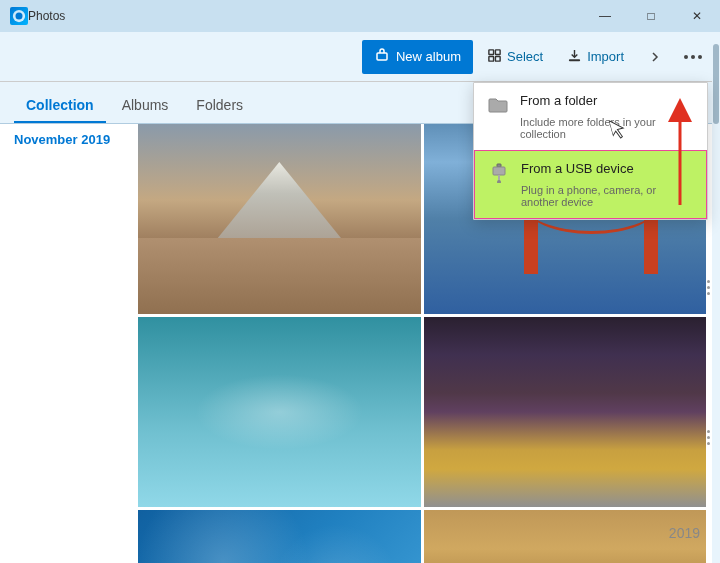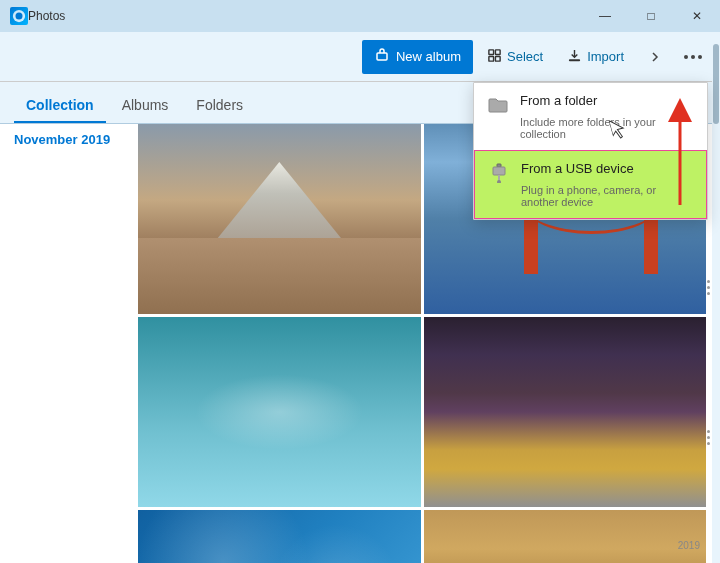--- a/index.html
+++ b/index.html
@@ -279,23 +279,23 @@
       width: 6px;
       height: 80px;
       background: #a0b8c8;
       border-radius: 3px;
       margin-top: 10px;
     }
 
     
     .year-label {
       position: absolute;
-      bottom: 12px;
+      bottom: 22px;
       right: 20px;
-      font-size: 10px;
+      font-size: 14px;
       color: #888;
     }
 
     
     .dropdown-menu {
       position: absolute;
       top: 82px;
       right: 12px;
       background: white;
       border: 1px solid #ccc;

